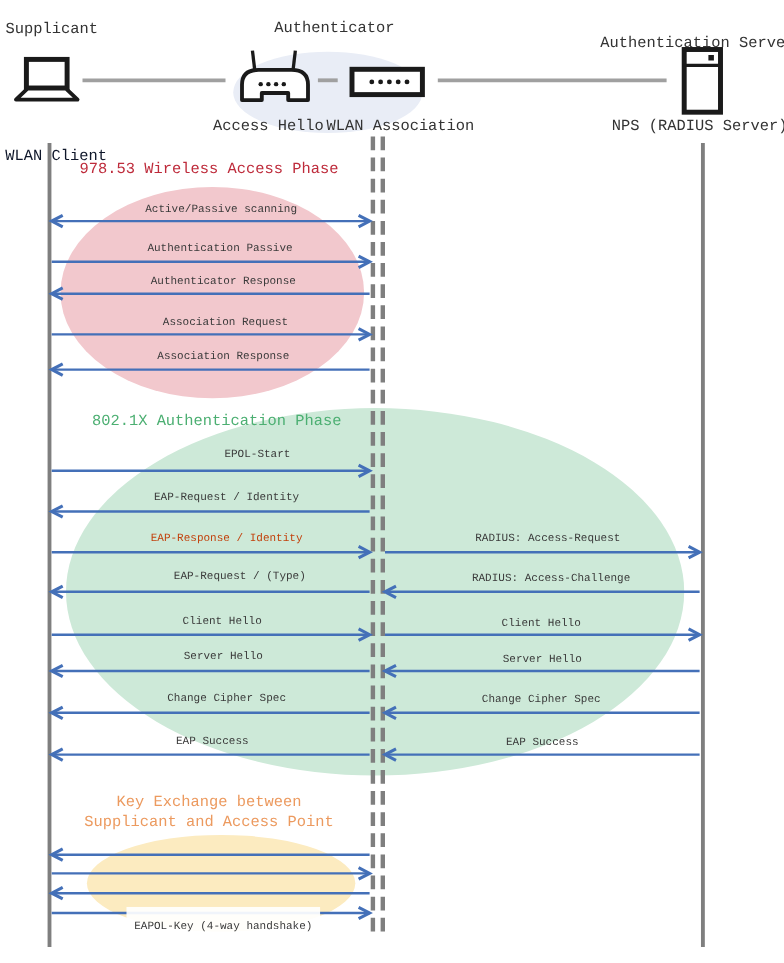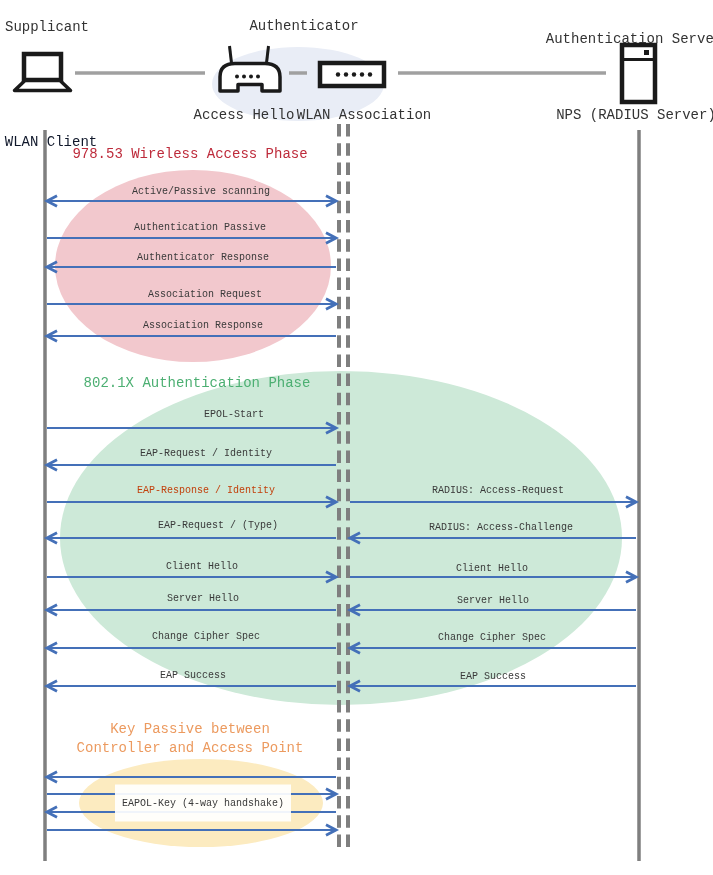--- a/index.html
+++ b/index.html
@@ -9,21 +9,21 @@
   }
   .stage svg { position:absolute; left:0; top:0; }
   #labels-layer { position:absolute; left:0; top:0; width:100%; height:100%; pointer-events:none; }
   .lbl {
     position:absolute; transform:translate(-50%,-50%);
     white-space:nowrap; line-height:1.1;
   }
   .s-actor  { font-size:14px; }
   .s-msg    { font-size:10px; }
   .s-phase1, .s-phase2, .s-phase3 { font-size:14px; }
-  .bg { background:rgba(255,255,255,0.92); padding:13px 7px; }
+  .bg { background:rgba(255,255,255,0.92); padding:13px 7px;margin-top:40px; }
 </style>
 </head>
 <body>
 
 <div class="stage">
   <svg width="713" height="875" viewBox="0 0 713 875">
     <g id="layer-ellipses">
         <ellipse cx="298" cy="84" rx="86" ry="37" fill="#E9EDF6"></ellipse>
         <ellipse cx="193" cy="266" rx="138" ry="96" fill="#F2C8CD"></ellipse>
         <ellipse cx="341" cy="538" rx="281" ry="167" fill="#CDE9D8"></ellipse>
@@ -187,17 +187,17 @@
       <div class="lbl s-msg" style="left: 202px; top: 566px; color: rgb(58, 58, 58);">Client Hello</div>
       <div class="lbl s-msg" style="left: 203px; top: 598px; color: rgb(58, 58, 58);">Server Hello</div>
       <div class="lbl s-msg" style="left: 206px; top: 636px; color: rgb(58, 58, 58);">Change Cipher Spec</div>
       <div class="lbl s-msg" style="left: 193px; top: 675px; color: rgb(58, 58, 58);">EAP Success</div>
       <div class="lbl s-msg" style="left: 498px; top: 490px; color: rgb(58, 58, 58);">RADIUS: Access-Request</div>
       <div class="lbl s-msg" style="left: 501px; top: 527px; color: rgb(58, 58, 58);">RADIUS: Access-Challenge</div>
       <div class="lbl s-msg" style="left: 492px; top: 568px; color: rgb(58, 58, 58);">Client Hello</div>
       <div class="lbl s-msg" style="left: 493px; top: 600px; color: rgb(58, 58, 58);">Server Hello</div>
       <div class="lbl s-msg" style="left: 492px; top: 637px; color: rgb(58, 58, 58);">Change Cipher Spec</div>
       <div class="lbl s-msg" style="left: 493px; top: 676px; color: rgb(58, 58, 58);">EAP Success</div>
-      <div class="lbl s-phase3" style="left: 190px; top: 730px; color: rgb(236, 154, 95);">Key Passive between</div>
-      <div class="lbl s-phase3" style="left: 190px; top: 749px; color: rgb(236, 154, 95);">Controller and Access Point</div>
+      <div class="lbl s-phase3" style="left: 190px; top: 730px; color: rgb(236, 154, 95);">Key Exchange between</div>
+      <div class="lbl s-phase3" style="left: 190px; top: 749px; color: rgb(236, 154, 95);">Supplicant and Access Point</div>
       <div class="lbl s-msg bg" style="left: 203px; top: 803px; color: rgb(58, 58, 58);">EAPOL-Key (4-way handshake)</div>
     </div>
 </div>
 
 </body></html>

